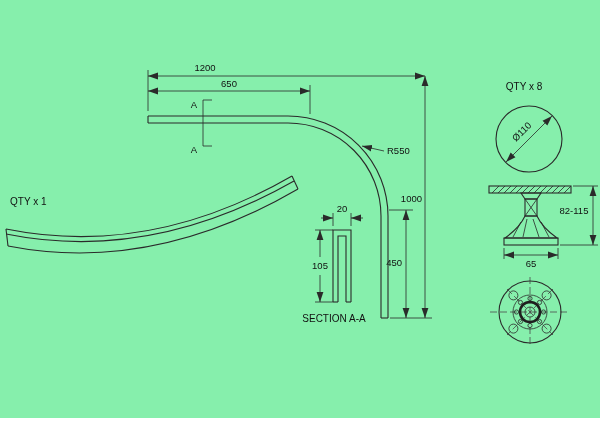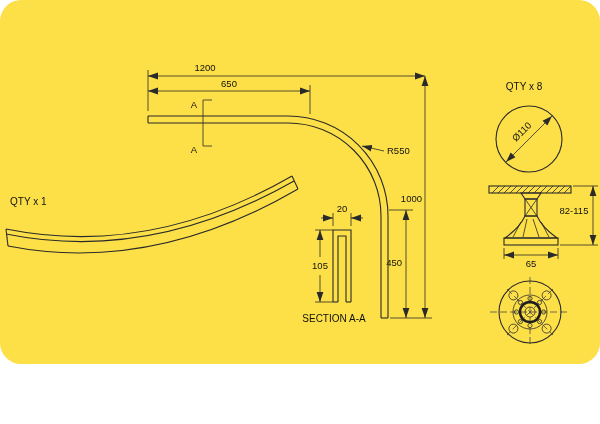--- a/index.html
+++ b/index.html
@@ -1,17 +1,17 @@
 <!DOCTYPE html>
 <html><head>
 <meta charset="utf-8">
 <style>
   html,body { margin:0; padding:0; background:#ffffff; }
-  .page { position:relative; width:600px; height:364px; background:#fde047; overflow:hidden;
-          font-family:"Liberation Sans", sans-serif;border-radius:21px; }
+  .page { position:relative; width:600px; height:418px; background:#86efac; overflow:hidden;
+          font-family:"Liberation Sans", sans-serif; }
   svg text { font-family:"Liberation Sans", sans-serif; font-size:9.5px; fill:#111; }
   svg text.lbl { font-size:10px; }
   .ln   { fill:none; stroke:#2a2a2a; stroke-width:1.1; stroke-linejoin:miter; }
   .thin { fill:none; stroke:#2a2a2a; stroke-width:0.8; }
   .dimln{ fill:none; stroke:#2a2a2a; stroke-width:0.8; }
   .dash { fill:none; stroke:#4a4a4a; stroke-width:0.8; stroke-dasharray:7 3; }
   .bold { fill:none; stroke:#1f1f1f; stroke-width:2.6; }
 </style>
 </head>
 <body>

